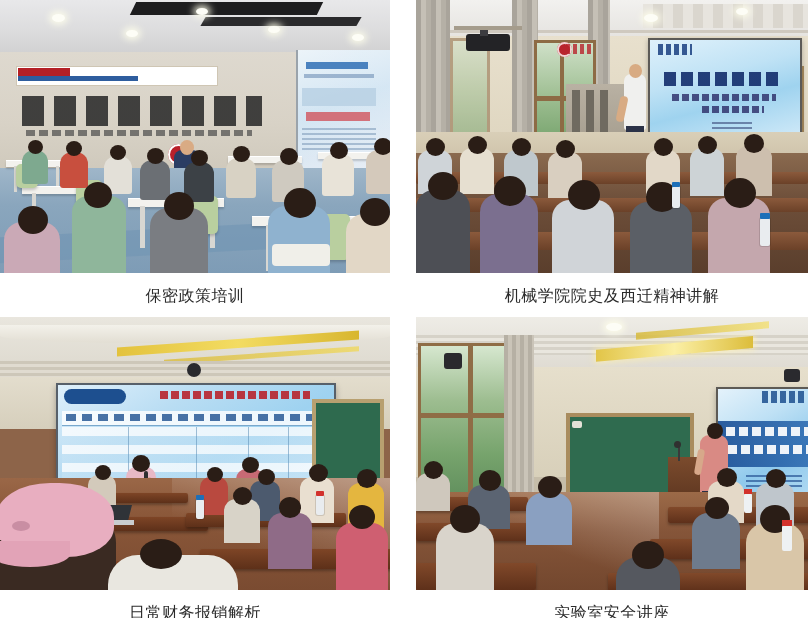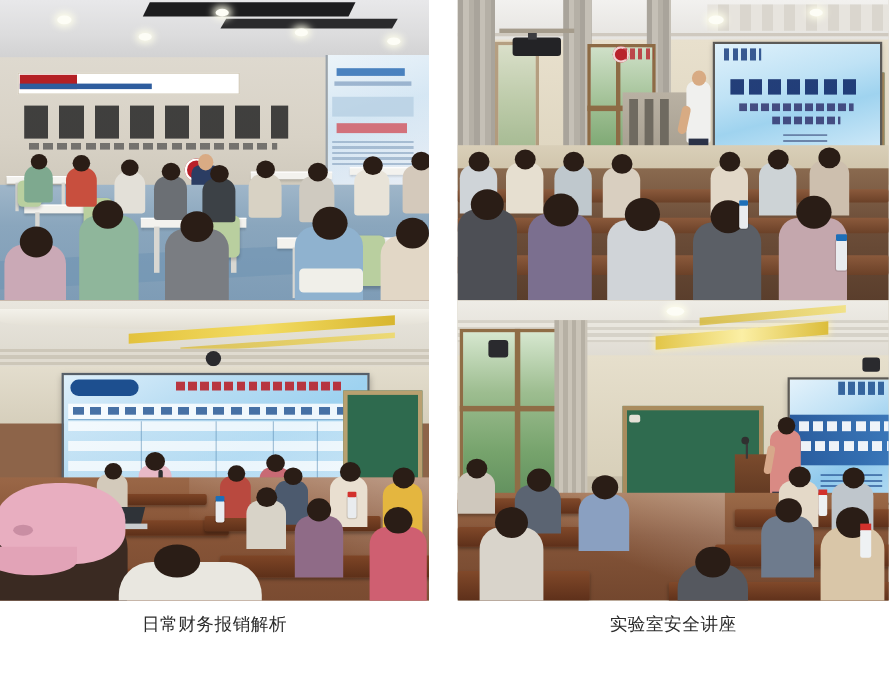--- a/index.html
+++ b/index.html
@@ -373,20 +373,21 @@
       <div class="lyr" style="left:268px;top:206px;width:62px;height:68px;background:#8fb2cf;border-radius:18px 18px 0 0;"></div>
       <div class="lyr p1-head" style="left:284px;top:188px;width:32px;height:30px;"></div>
       <div class="lyr" style="left:272px;top:244px;width:58px;height:22px;background:#f0efe9;border-radius:4px;"></div>
 
       <div class="lyr" style="left:4px;top:222px;width:56px;height:52px;background:#caa9b6;border-radius:18px 18px 0 0;"></div>
       <div class="lyr p1-head" style="left:18px;top:206px;width:30px;height:28px;"></div>
 
       <div class="lyr" style="left:346px;top:214px;width:56px;height:60px;background:#e2d7c6;border-radius:18px 18px 0 0;"></div>
       <div class="lyr p1-head" style="left:360px;top:198px;width:30px;height:28px;"></div>
     </div>
+    <div class="caption">保密政策培训</div>
   </div>
 
   <div class="cell right">
     <div class="photo p2">
       <div class="lyr p2-ceil"></div>
       <div class="lyr p2-ceilpanel"></div>
       <div class="lyr p2-ceilline"></div>
       <div class="lyr p1-light" style="left:228px;top:14px;width:14px;height:8px;"></div>
       <div class="lyr p1-light" style="left:320px;top:8px;width:12px;height:7px;"></div>
 
@@ -467,20 +468,21 @@
       <div class="lyr p1-head" style="left:230px;top:182px;width:32px;height:30px;"></div>
 
       <div class="lyr" style="left:292px;top:198px;width:62px;height:76px;background:#c4a7ad;border-radius:18px 18px 0 0;"></div>
       <div class="lyr p1-head" style="left:308px;top:178px;width:32px;height:30px;"></div>
 
       <div class="lyr p2-bottle" style="left:256px;top:186px;width:8px;height:22px;"></div>
       <div class="lyr p2-bottlecap" style="left:256px;top:182px;width:8px;height:5px;"></div>
       <div class="lyr p2-bottle" style="left:344px;top:218px;width:10px;height:28px;"></div>
       <div class="lyr p2-bottlecap" style="left:344px;top:213px;width:10px;height:6px;"></div>
     </div>
+    <div class="caption">机械学院院史及西迁精神讲解</div>
   </div>
 
   <div class="cell left row2">
     <div class="photo p3">
       <div class="lyr p3-ceil"></div>
       <div class="lyr p3-ceilwave"></div>
       <div class="lyr p3-yellow"></div>
       <div class="lyr p3-yellow2"></div>
       <div class="lyr p3-slats"></div>
       <div class="lyr p3-cam"></div>

